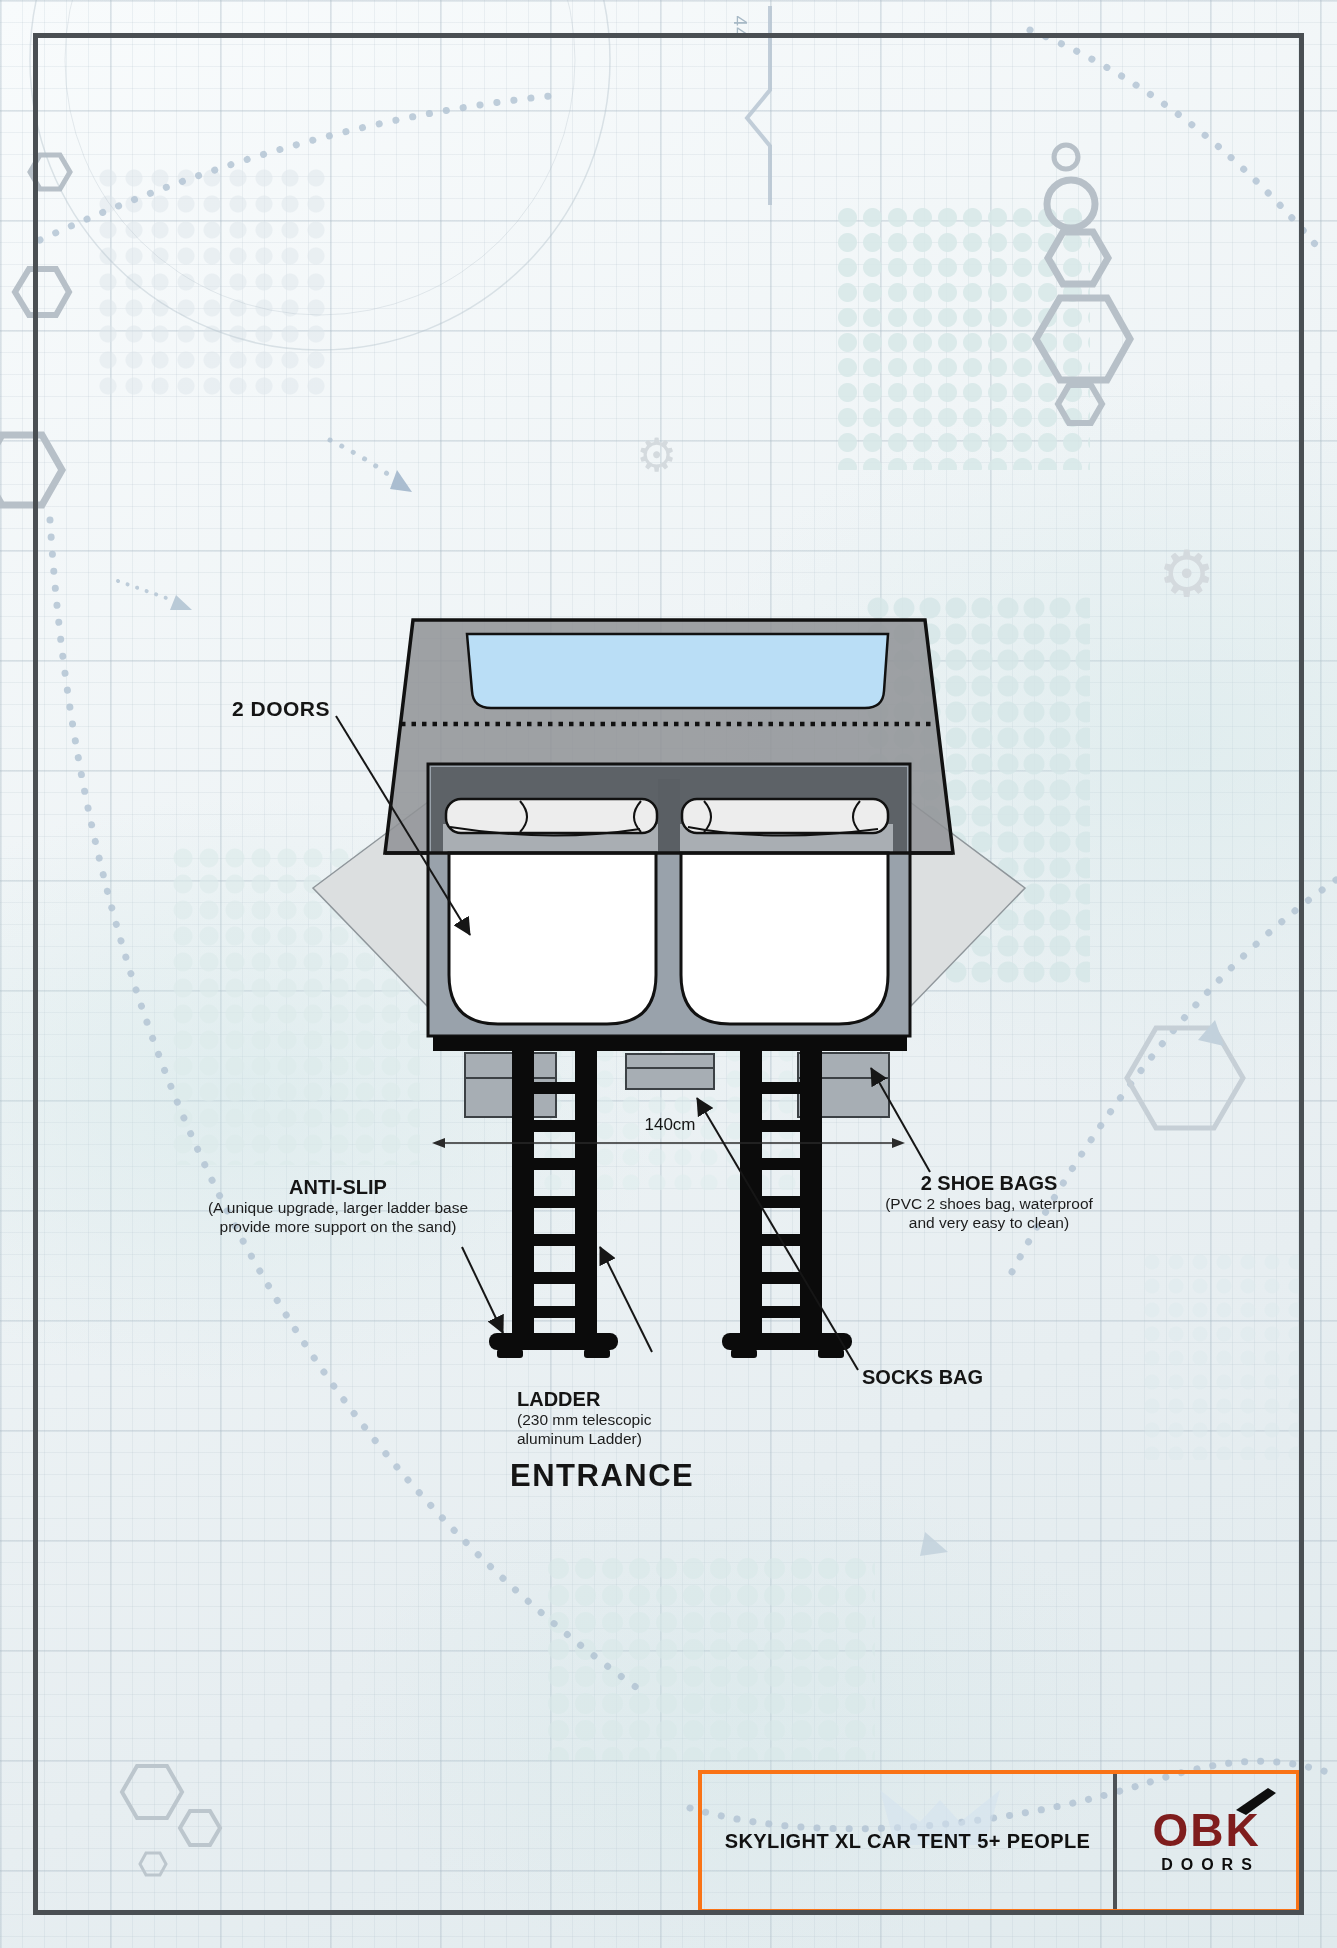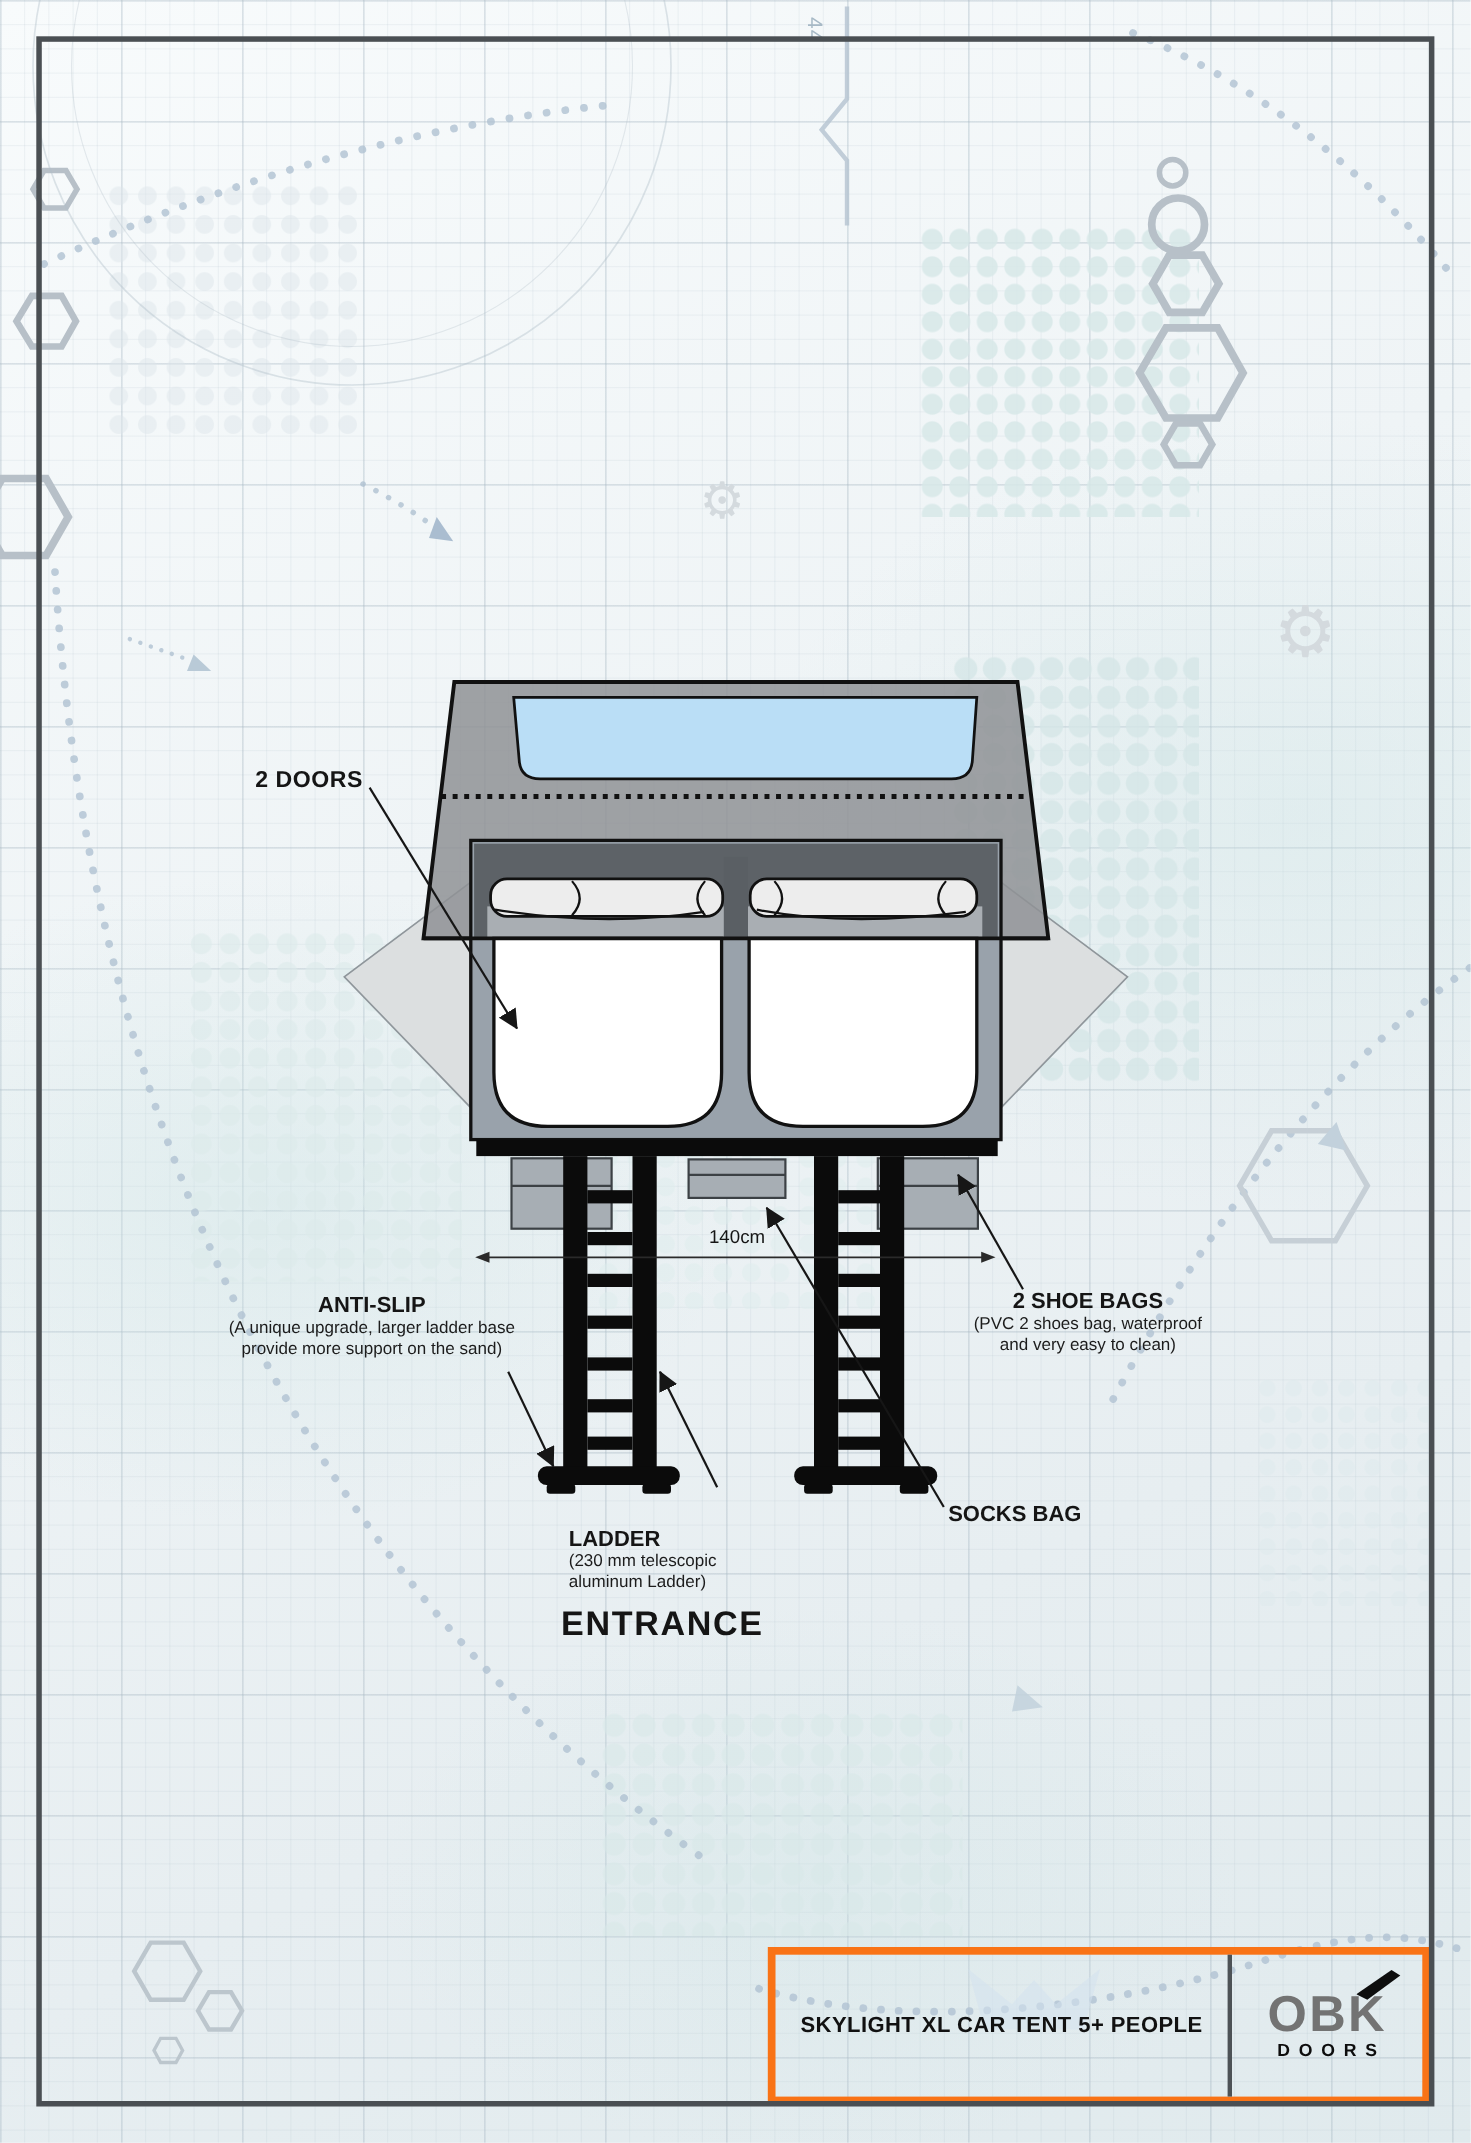--- a/index.html
+++ b/index.html
@@ -42,29 +42,29 @@
   #label-antislip .t{font-size:20px;}
   #label-shoebags{left:809px;top:1172px;width:360px;text-align:center;}
   #label-shoebags .t{font-size:20px;}
   #label-ladder{left:517px;top:1388px;width:300px;text-align:left;}
   #label-ladder .t{font-size:20px;}
   #label-socks{left:862px;top:1366px;font-size:20px;font-weight:800;}
   #label-entrance{left:510px;top:1458px;width:320px;font-size:31px;font-weight:900;letter-spacing:1.5px;}
   #label-dim{left:620px;top:1115px;width:100px;text-align:center;font-size:17px;font-weight:500;}
   
   #infobox{position:absolute;left:698px;top:1770px;width:602px;height:143px;z-index:30;
-    display:flex;border:7px solid #f97316;box-sizing:border-box;}
+    display:flex;border:4px solid #f97316;box-sizing:border-box;}
   #infobox .left{width:415px;display:flex;flex-direction:column;border-right:4px solid #4d5256;box-sizing:border-box;}
   #infobox .row{flex:1;display:flex;align-items:center;justify-content:center;box-sizing:border-box;}
   #infobox .row + .row{border-top:4px solid #4d5256;}
   #infobox .title-row{font-weight:900;font-size:20px;letter-spacing:.4px;color:#111;}
   #infobox .size-row{font-size:19px;color:#111;}
   #infobox .size-row .lab{font-weight:800;margin-right:7px;}
   #infobox .logo-cell{flex:1;display:flex;flex-direction:column;align-items:center;justify-content:center;position:relative;}
-  #brand-name{font-weight:900;font-size:46px;letter-spacing:2px;color:#737373;line-height:.95;}
+  #brand-name{font-weight:900;font-size:46px;letter-spacing:2px;color:#7f1d1d;line-height:.95;}
   #brand-world{font-weight:800;font-size:16px;letter-spacing:8px;color:#0d0d0d;margin-top:3px;padding-left:8px;}
   #brand-swoosh{position:absolute;right:16px;top:14px;}
   
   #pageframe{position:absolute;left:33px;top:33px;width:1271px;height:1882px;z-index:40;
     border:5px solid #4a4f53;box-sizing:border-box;pointer-events:none;}
 </style>
 </head>
 <body>
 
 <div id="grid"></div>

